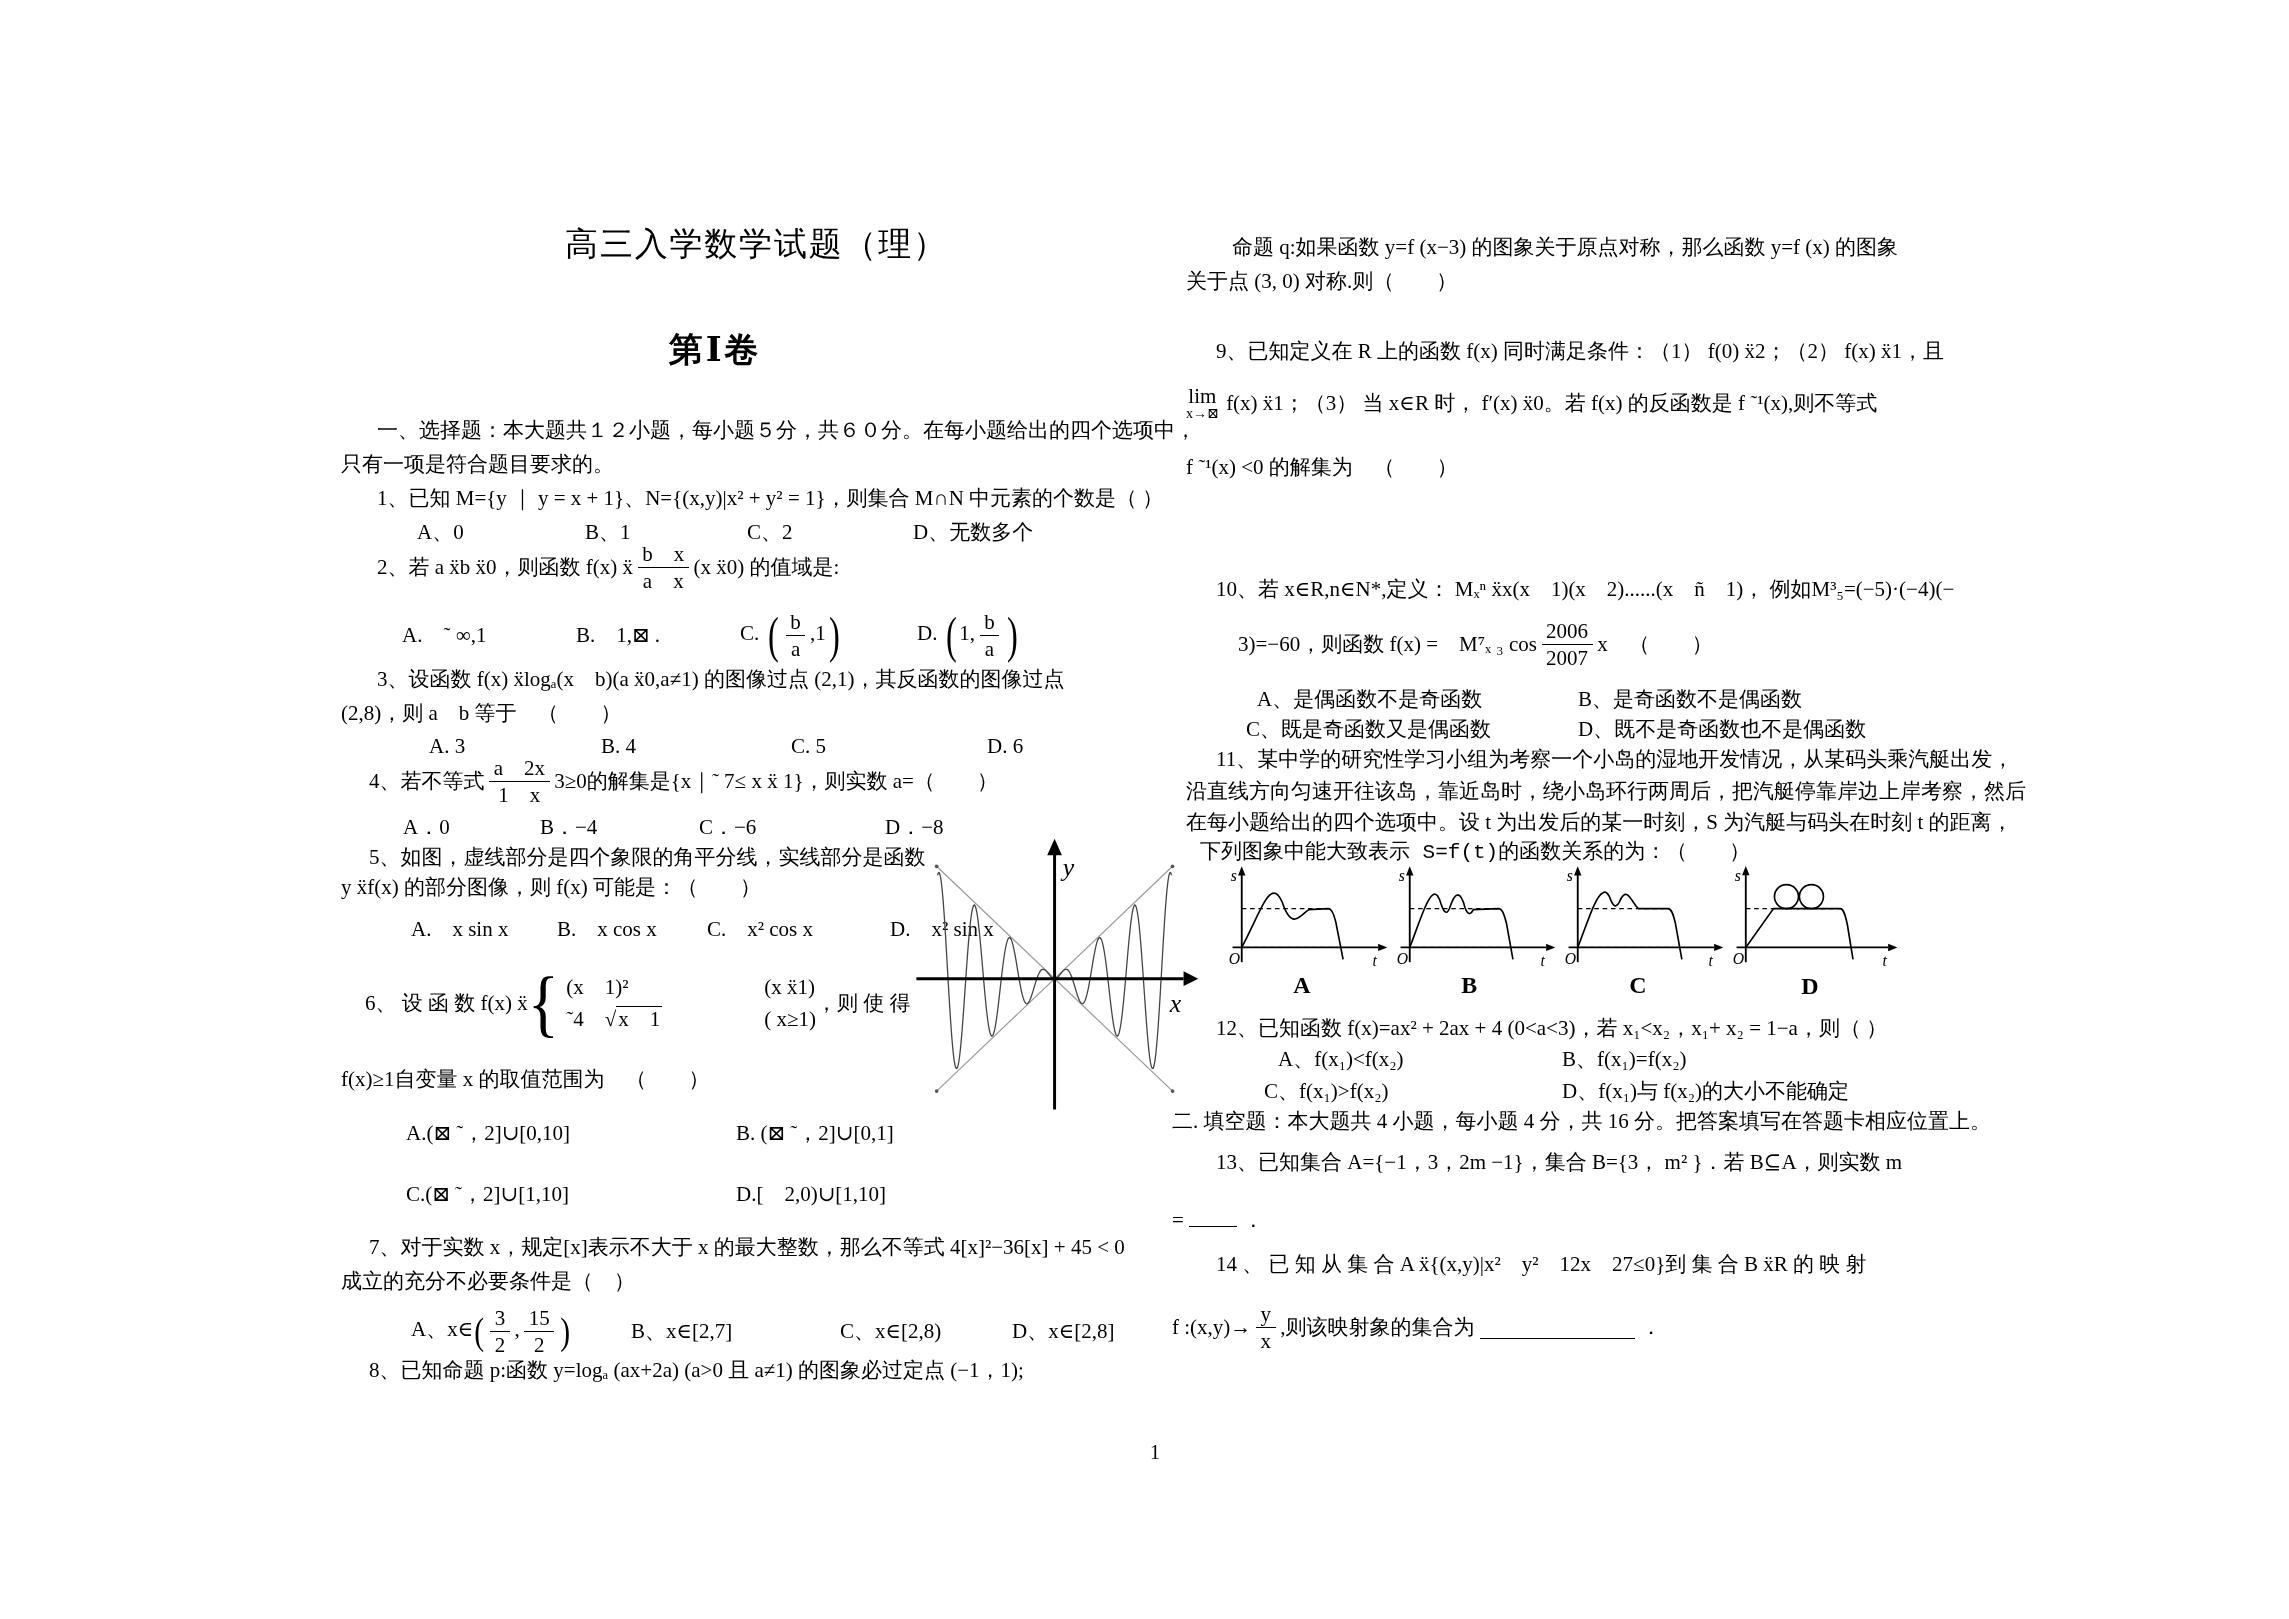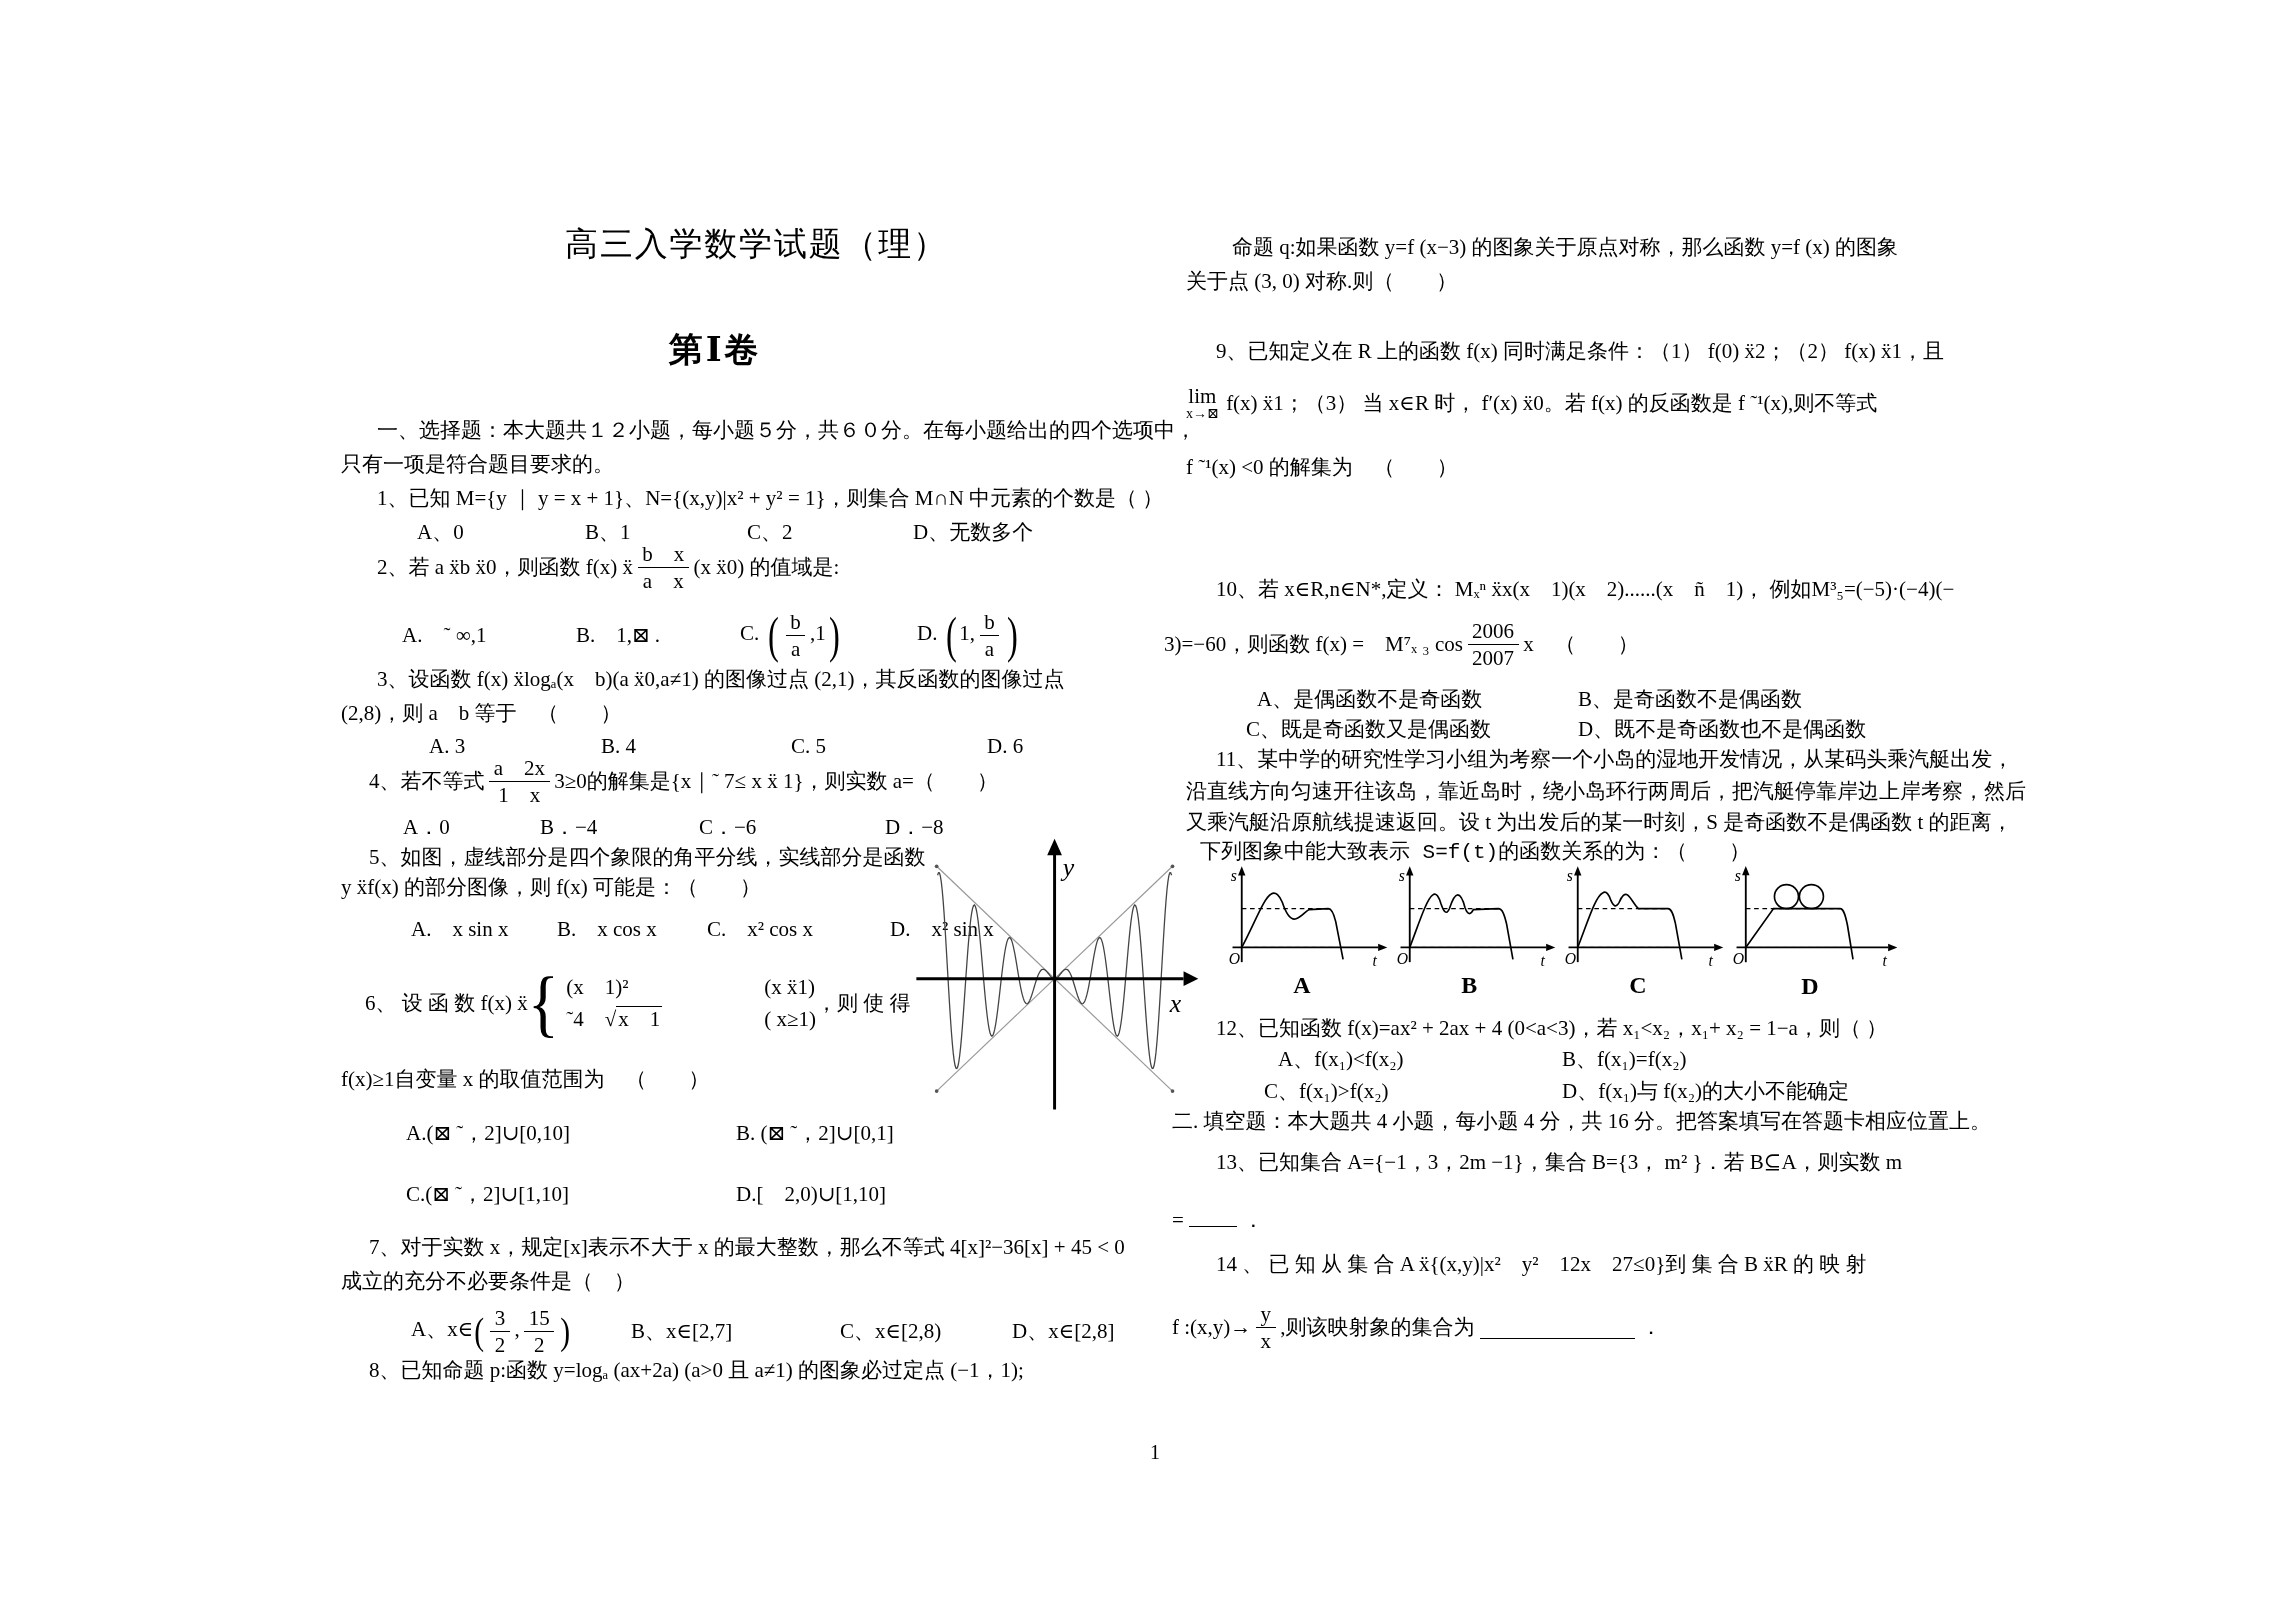--- a/index.html
+++ b/index.html
@@ -162,40 +162,40 @@
   <div class="abs opts" style="left:1186px;top:386px;">
     <span class="limwrap">
       <span>lim</span>
       <span class="sub">x→⊠</span>
     </span>
     <span> f(x) ẍ1；（3） 当 x∈R 时， f′(x) ẍ0。若 f(x) 的反函数是 f ˜¹(x),则不等式</span>
   </div>
   <div class="abs" style="left:1186px;top:454px;">f ˜¹(x) &lt;0 的解集为　（　　）</div>
 
   <div class="abs" style="left:1216px;top:576px;">10、若 x∈R,n∈N*,定义： Mₓⁿ ẍx(x　1)(x　2)......(x　ñ　1)， 例如M³₅=(−5)·(−4)(−</div>
-  <div class="abs opts" style="left:1164px;top:620px;justify-content:space-between;">
+  <div class="abs opts" style="left:1238px;top:620px;justify-content:space-between;">
     <span>3)=−60，则函数 f(x) =　M⁷ₓ ₃ cos</span>
     <span class="frac">
       <span class="num">2006</span>
       <span class="den">2007</span>
     </span>
     <span>x　（　　）</span>
   </div>
   <div class="abs opts" style="left:1257px;top:686px;">
     <span style="width:321px;">A、是偶函数不是奇函数</span>
     <span>B、是奇函数不是偶函数</span>
   </div>
   <div class="abs opts" style="left:1246px;top:716px;">
     <span style="width:332px;">C、既是奇函数又是偶函数</span>
     <span>D、既不是奇函数也不是偶函数</span>
   </div>
 
   <div class="abs" style="left:1216px;top:746px;">11、某中学的研究性学习小组为考察一个小岛的湿地开发情况，从某码头乘汽艇出发，</div>
   <div class="abs" style="left:1186px;top:778px;">沿直线方向匀速开往该岛，靠近岛时，绕小岛环行两周后，把汽艇停靠岸边上岸考察，然后</div>
-  <div class="abs" style="left:1186px;top:809px;">又乘汽艇沿原航线提速返回。设 t 为出发后的某一时刻，S 是奇函数不是偶函数 t 的距离，</div>
+  <div class="abs" style="left:1186px;top:809px;">在每小题给出的四个选项中。设 t 为出发后的某一时刻，S 为汽艇与码头在时刻 t 的距离，</div>
   <div class="abs" style="left:1200px;top:840px;font-family:Liberation Mono, monospace;">下列图象中能大致表示 S=f(t)的函数关系的为：（　　）</div>
 
   <svg class="abs" style="left:1227px;top:866px;font-size:23px" width="164" height="137" viewBox="0 0 178 148">
     <line x1="16" y1="8" x2="16" y2="104" stroke="#000" stroke-width="2"></line>
       <polygon points="12,10 20,10 16,0" fill="#000"></polygon>
     <line x1="6" y1="88" x2="164" y2="88" stroke="#000" stroke-width="2"></line>
       <polygon points="164,84 164,92 174,88" fill="#000"></polygon>
     <line x1="16" y1="46" x2="110" y2="46" stroke="#000" stroke-width="1.4" stroke-dasharray="5,4"></line>
     <line x1="20" y1="88" x2="120" y2="88" stroke="#000" stroke-width="1" stroke-dasharray="5,4"></line>
     <path d="M16,88 C30,62 40,34 48,30 C53,27 57,32 60,39 C64,51 69,59 75,57 C81,55 85,49 89,47 L110,46 C114,46 116,52 118,60 L126,101" fill="none" stroke="#000" stroke-width="1.8"></path>

